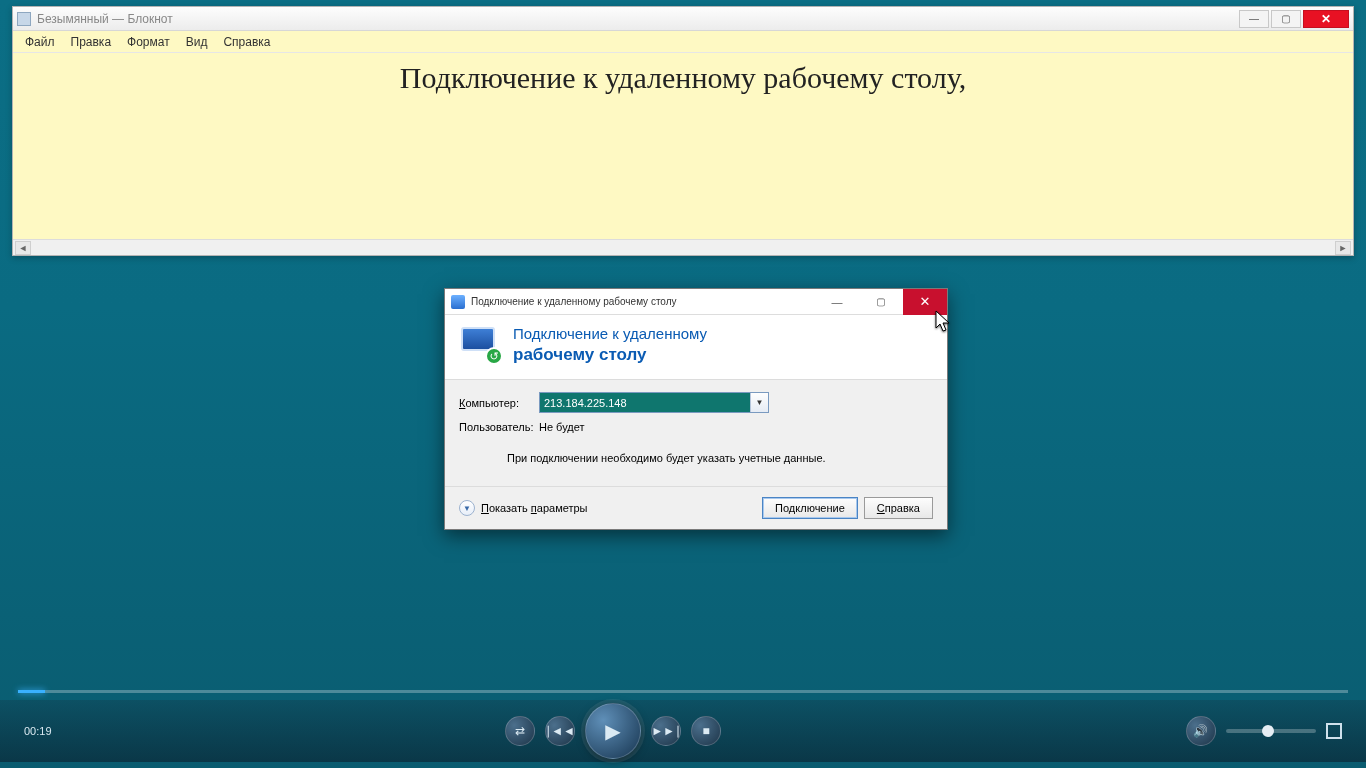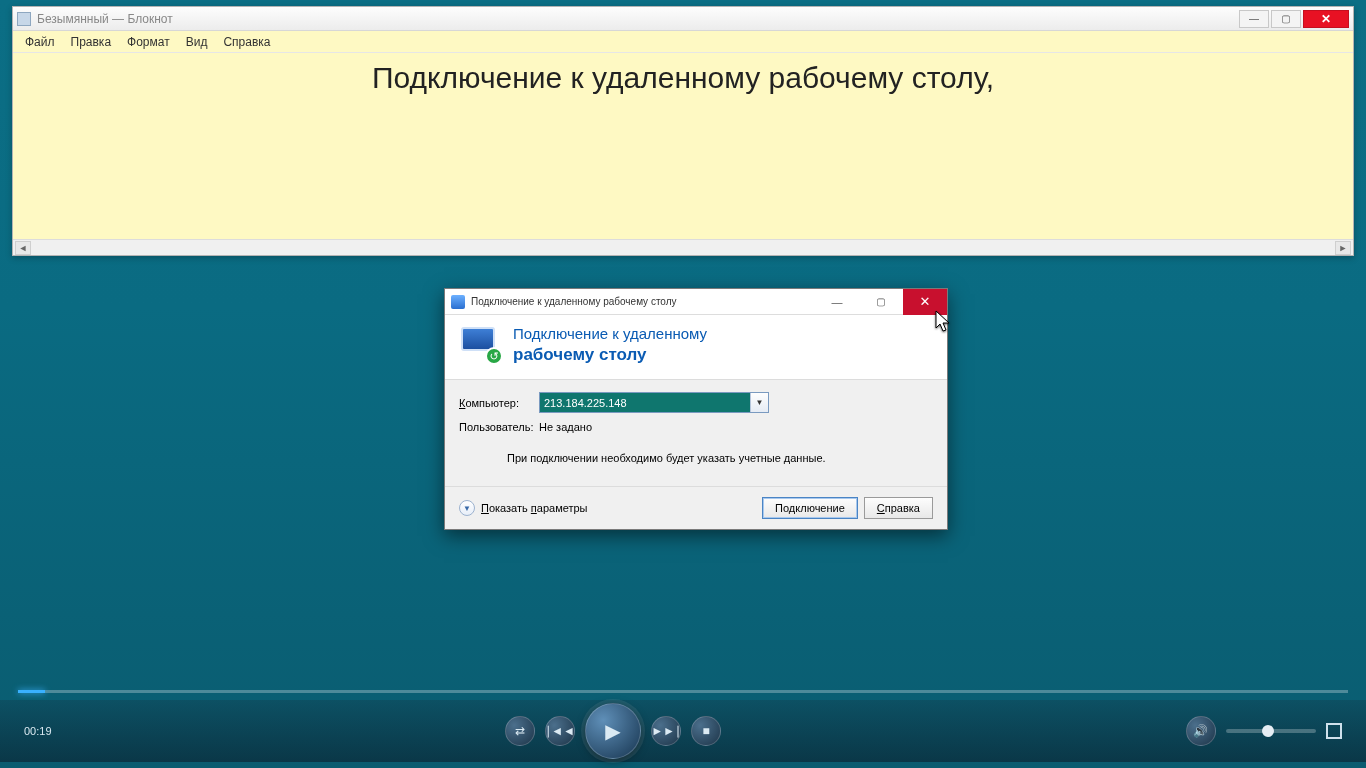--- a/index.html
+++ b/index.html
@@ -15,21 +15,21 @@
   .np-titlebar {
     height: 24px; background: linear-gradient(#fdfdfd,#ececec); border-bottom: 1px solid #d7d7d7;
     display: flex; align-items: center; padding: 0 4px; font-size: 12px; color: #888;
   }
   .np-titlebar .np-icon { width: 14px; height: 14px; background: #c7d7e8; border: 1px solid #8ea7c0; margin-right: 6px; }
   .np-titlebar .spacer { flex: 1; }
   .np-tb-btn { width: 30px; height: 18px; margin-left: 2px; border: 1px solid #c8c8c8; background: #f4f4f4; display:flex; align-items:center; justify-content:center; font-size:10px; color:#555; }
   .np-tb-btn.close { background:#e81123; border-color:#c50f1f; color:#fff; width:46px; font-size:12px; font-weight:bold; }
   .np-menubar { height: 22px; display:flex; align-items:center; gap:4px; padding: 0 6px; font-size:12px; color:#333; border-bottom:1px solid #e6e6e6; }
   .np-menubar span { padding: 7px 6px; }
-  .np-body { flex:1; padding: 6px 8px; font-family: Liberation Sans, sans-serif; font-size: 30px; color:#222; text-align:center; line-height:1.25; overflow:hidden; position:relative; }
+  .np-body { flex:1; padding: 6px 8px; font-family: Liberation Serif, serif; font-size: 30px; color:#222; text-align:center; line-height:1.25; overflow:hidden; position:relative; }
   .np-body .line { white-space: pre; }
   .np-body .sel { background:#3399ff; color:#fff; padding:0 8px; display:inline-block; }
   .np-scroll-h { height:16px; background:#f0f0f0; border-top:1px solid #dcdcdc; display:flex; align-items:center; justify-content:space-between; padding:0 2px; }
   .np-scroll-h .arrow { width:16px; height:14px; background:#e8e8e8; border:1px solid #cfcfcf; font-size:9px; display:flex; align-items:center; justify-content:center; color:#666; }
 
   
   .rdp {
     position: absolute; left: 444px; top: 288px; width: 504px;
     background:#f0f0f0; border:1px solid #7a7a7a; box-shadow: 0 6px 18px rgba(0,0,0,.5);
     font-size: 11px; color:#000;
@@ -136,21 +136,21 @@
   <div class="rdp-body">
     <div class="rdp-row">
       <label><u>К</u>омпьютер:</label>
       <div class="rdp-combo">
         <div class="val">213.184.225.148</div>
         <div class="dd">▼</div>
       </div>
     </div>
     <div class="rdp-row">
       <label>Пользователь:</label>
-      <span>Не задано</span>
+      <span>Не будет</span>
     </div>
     <div class="rdp-note">При подключении необходимо будет указать учетные данные.</div>
   </div>
   <div class="rdp-footer">
     <div class="expand">
       <div class="chev">▼</div>
       <span><u>П</u>оказать <u>п</u>араметры</span>
 
     </div>
     <div class="spacer"></div>

